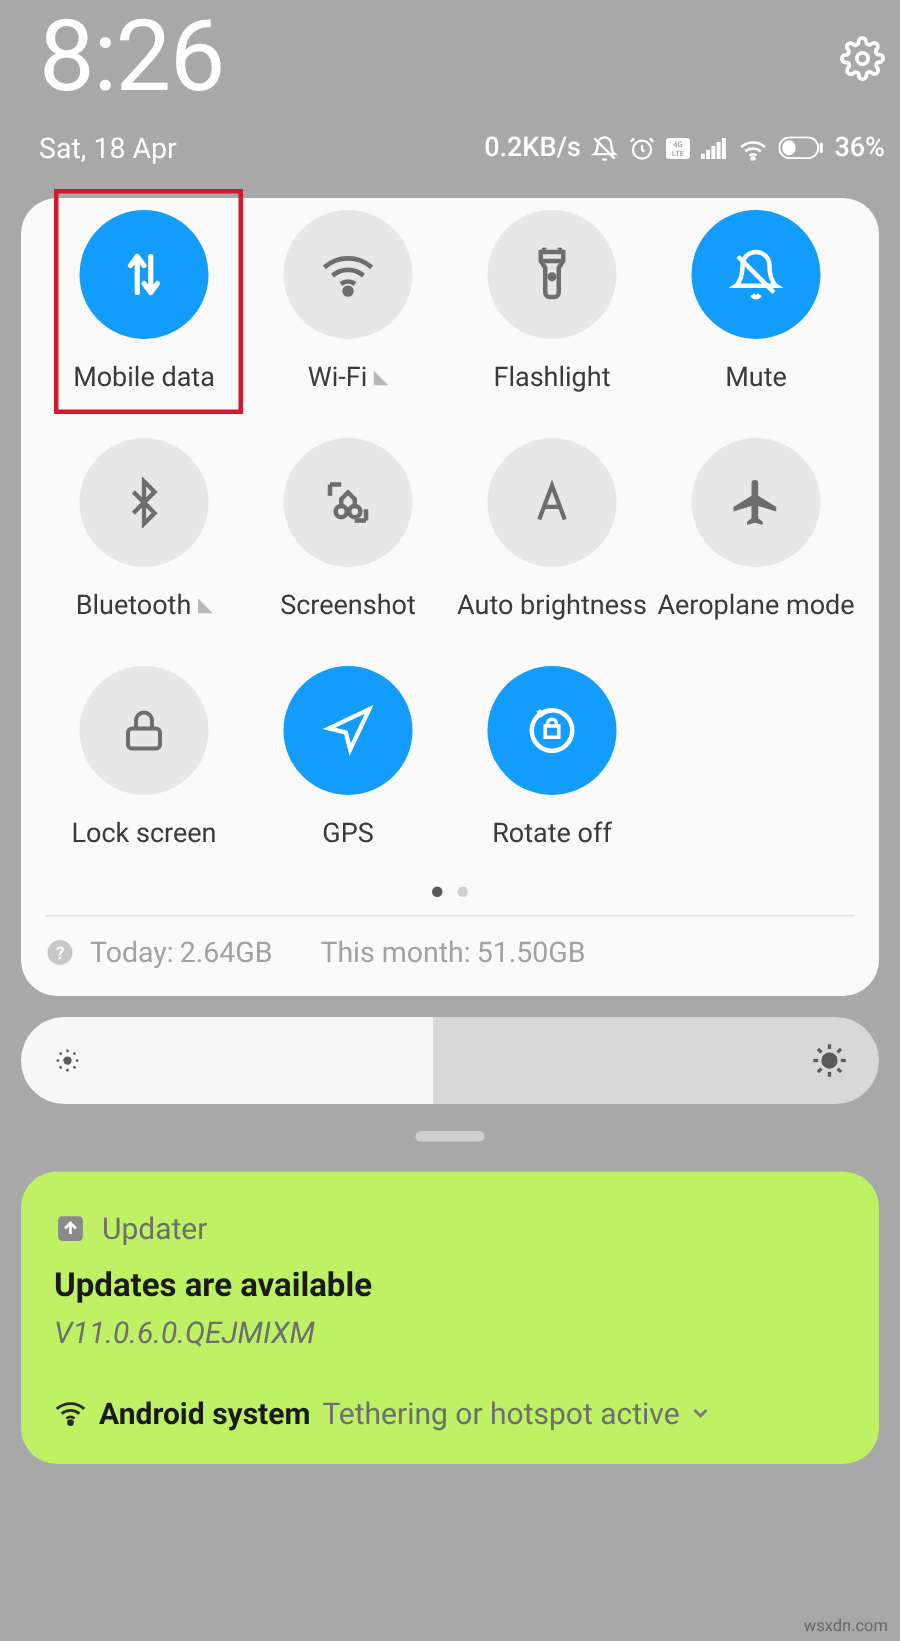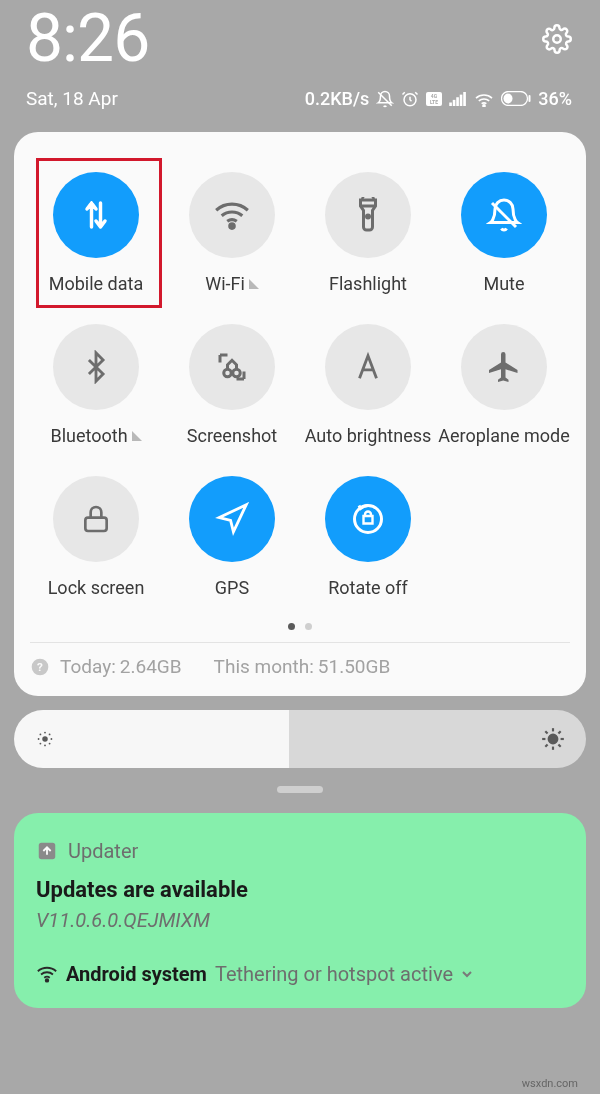--- a/index.html
+++ b/index.html
@@ -5,21 +5,21 @@
   * { box-sizing: border-box; margin: 0; padding: 0; }
   body {
     width: 600px;
     height: 1094px;
     background: #a8a8a8;
     font-family: -apple-system, Roboto, Arial, sans-serif;
     position: relative;
     overflow: hidden;
   }
   .header {
-    padding: 50px 28px 8px 26px;
+    padding: 50px 10px 8px 26px;
     color: #fff;
   }
   .time { font-size: 66px; font-weight: 400; letter-spacing: -1px; }
   .header-row {
     display: flex;
     justify-content: space-between;
     align-items: center;
     margin-top: -50px;
   }
   .gear { margin-left: auto; }
@@ -33,21 +33,21 @@
     display: flex;
     align-items: center;
     gap: 7px;
     font-size: 18px;
     font-weight: 500;
   }
   .qs-panel {
     background: #fafafa;
     border-radius: 24px;
     margin: 14px 14px 0 14px;
-    padding: 40px 16px 18px 16px;
+    padding: 8px 16px 18px 16px;
   }
   .tile-grid {
     display: grid;
     grid-template-columns: repeat(4, 1fr);
     row-gap: 30px;
     column-gap: 4px;
   }
   .tile {
     display: flex;
     flex-direction: column;
@@ -110,21 +110,21 @@
     padding: 0 20px;
   }
   .grabber {
     width: 46px;
     height: 7px;
     border-radius: 4px;
     background: #cfcfcf;
     margin: 18px auto 0 auto;
   }
   .notif-panel {
-    background: #86efac;
+    background: #bef264;
     border-radius: 24px;
     margin: 20px 14px 0 14px;
     padding: 26px 22px 22px 22px;
   }
   .notif-header {
     display: flex;
     align-items: center;
     gap: 10px;
     color: #6e6e6e;
     font-size: 20px;
@@ -134,21 +134,21 @@
   .notif-body { font-size: 20px; color: #6e6e6e; font-style: italic; }
   .notif-sub {
     display: flex;
     align-items: center;
     gap: 8px;
     margin-top: 30px;
     font-size: 20px;
   }
   .notif-sub .bold { font-weight: 700; color: #1a1a1a; }
   .notif-sub .light { color: #6e6e6e; font-weight: 400; }
-  .wm { position: absolute; bottom: 4px; right: 22px; font-size: 11px; color: #666; }
+  .wm { position: absolute; bottom: 4px; right: 8px; font-size: 11px; color: #666; }
 </style>
 </head>
 <body>
 
 <div class="header">
   <div class="header-row">
     <div class="time">8:26</div>
     <svg class="gear" width="30" height="30" viewBox="0 0 24 24" fill="none" stroke="#fff" stroke-width="2">
       <circle cx="12" cy="12" r="3"></circle>
         <path d="M19.4 15a1.65 1.65 0 0 0 .33 1.82l.06.06a2 2 0 1 1-2.83 2.83l-.06-.06a1.65 1.65 0 0 0-1.82-.33 1.65 1.65 0 0 0-1 1.51V21a2 2 0 0 1-4 0v-.09a1.65 1.65 0 0 0-1-1.51 1.65 1.65 0 0 0-1.82.33l-.06.06a2 2 0 1 1-2.83-2.83l.06-.06a1.65 1.65 0 0 0 .33-1.82 1.65 1.65 0 0 0-1.51-1H3a2 2 0 0 1 0-4h.09a1.65 1.65 0 0 0 1.51-1 1.65 1.65 0 0 0-.33-1.82l-.06-.06a2 2 0 1 1 2.83-2.83l.06.06a1.65 1.65 0 0 0 1.82.33h0a1.65 1.65 0 0 0 1-1.51V3a2 2 0 0 1 4 0v.09a1.65 1.65 0 0 0 1 1.51 1.65 1.65 0 0 0 1.82-.33l.06-.06a2 2 0 1 1 2.83 2.83l-.06.06a1.65 1.65 0 0 0-.33 1.82v0a1.65 1.65 0 0 0 1.51 1H21a2 2 0 0 1 0 4h-.09a1.65 1.65 0 0 0-1.51 1z"></path>

